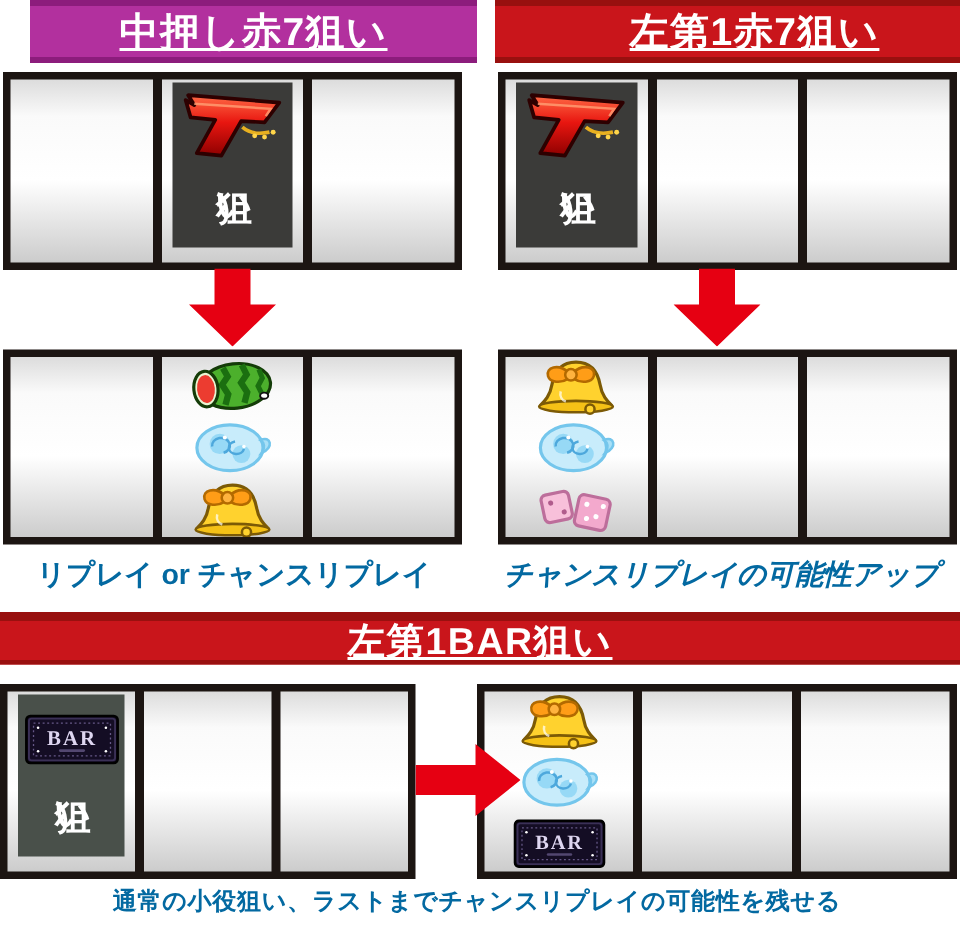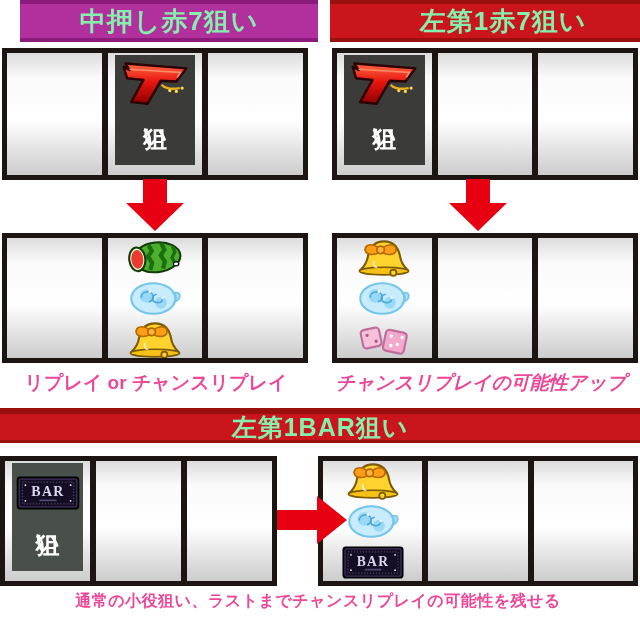--- a/index.html
+++ b/index.html
@@ -1,21 +1,21 @@
 <!DOCTYPE html>
 <html><head>
 <meta charset="utf-8">
 <style>
   html,body{margin:0;padding:0;background:#ffffff;}
   #stage{position:relative;width:640px;height:622px;background:#ffffff;overflow:hidden;
          font-family:"Liberation Sans","DejaVu Sans",sans-serif;}
 
   
   .hdr{position:absolute;display:flex;align-items:center;justify-content:center;
-       color:#86efac;font-weight:bold;font-size:26px;letter-spacing:1px;box-sizing:border-box;}
+       color:#ffffff;font-weight:bold;font-size:26px;letter-spacing:1px;box-sizing:border-box;text-decoration:underline;}
   .hdr-magenta{background:#b2309e;border-top:4px solid #8c1c7c;border-bottom:4px solid #8c1c7c;}
   .hdr-red{background:#c9151b;border-top:4px solid #99100f;border-bottom:4px solid #99100f;}
   #hdr-naka{left:20px;top:0;width:298px;height:42px;}
   #hdr-hidari7{left:330px;top:0;width:322px;height:42px;padding-left:24px;}
   #hdr-bar{left:0;top:408px;width:640px;height:35px;font-size:25px;
            border-top-width:6px;border-bottom-width:3px;}
 
   
   .panel{position:absolute;background:#1c1512;box-sizing:border-box;
          padding:5px;display:flex;gap:6px;}
@@ -52,21 +52,21 @@
   .sym-reel{display:flex;flex-direction:column;align-items:center;justify-content:center;gap:2px;}
   .sym{width:66px;height:39px;flex:0 0 auto;}
 
   
   .arrow{position:absolute;z-index:3;}
   #arrow-1{left:126px;top:179px;width:58px;height:52px;}
   #arrow-2{left:449px;top:179px;width:58px;height:52px;}
   #arrow-3{left:277px;top:496px;width:70px;height:48px;}
 
   
-  .caption{position:absolute;font-weight:bold;color:#ec4899;text-align:center;}
+  .caption{position:absolute;font-weight:bold;color:#0369a1;text-align:center;}
   #cap-1{left:0px;top:370px;width:312px;font-size:19px;}
   #cap-2{left:322px;top:370px;width:318px;font-size:19px;font-style:italic;}
   #cap-3{left:0;top:591px;width:636px;font-size:16px;letter-spacing:.5px;}
 </style>
 </head>
 <body>
 
 <svg width="0" height="0" style="position:absolute" aria-hidden="true">
   <defs>
     <linearGradient id="g7" x1="0" y1="0" x2="0" y2="1">

